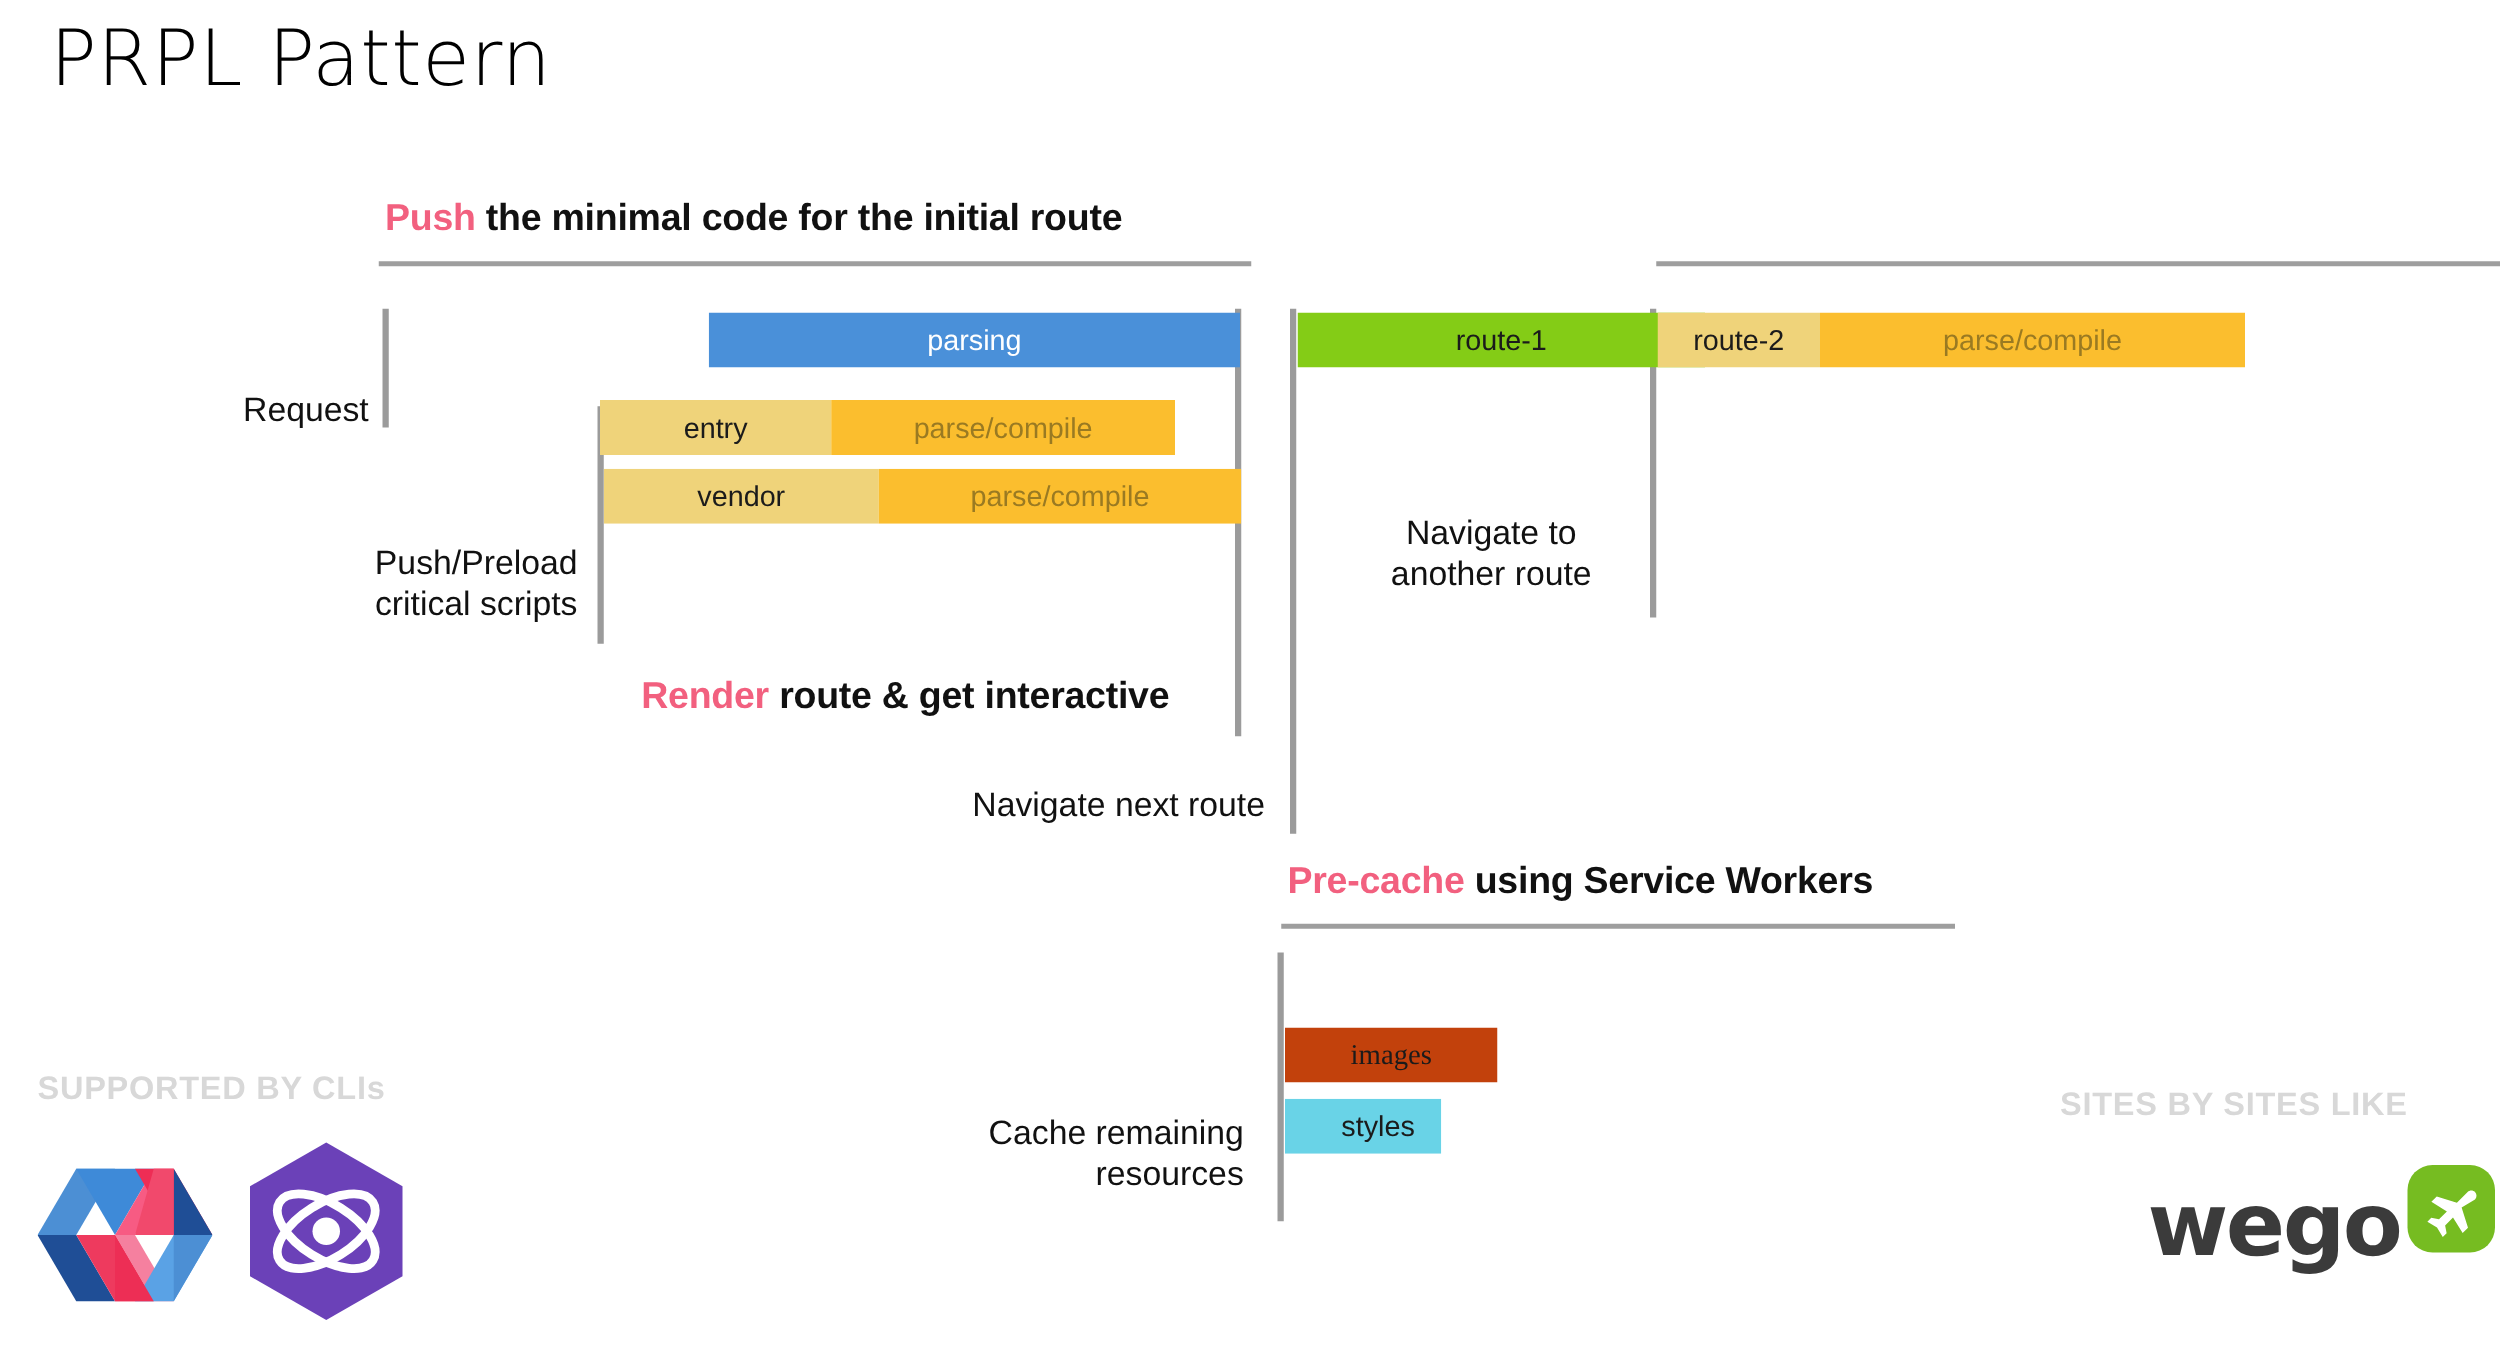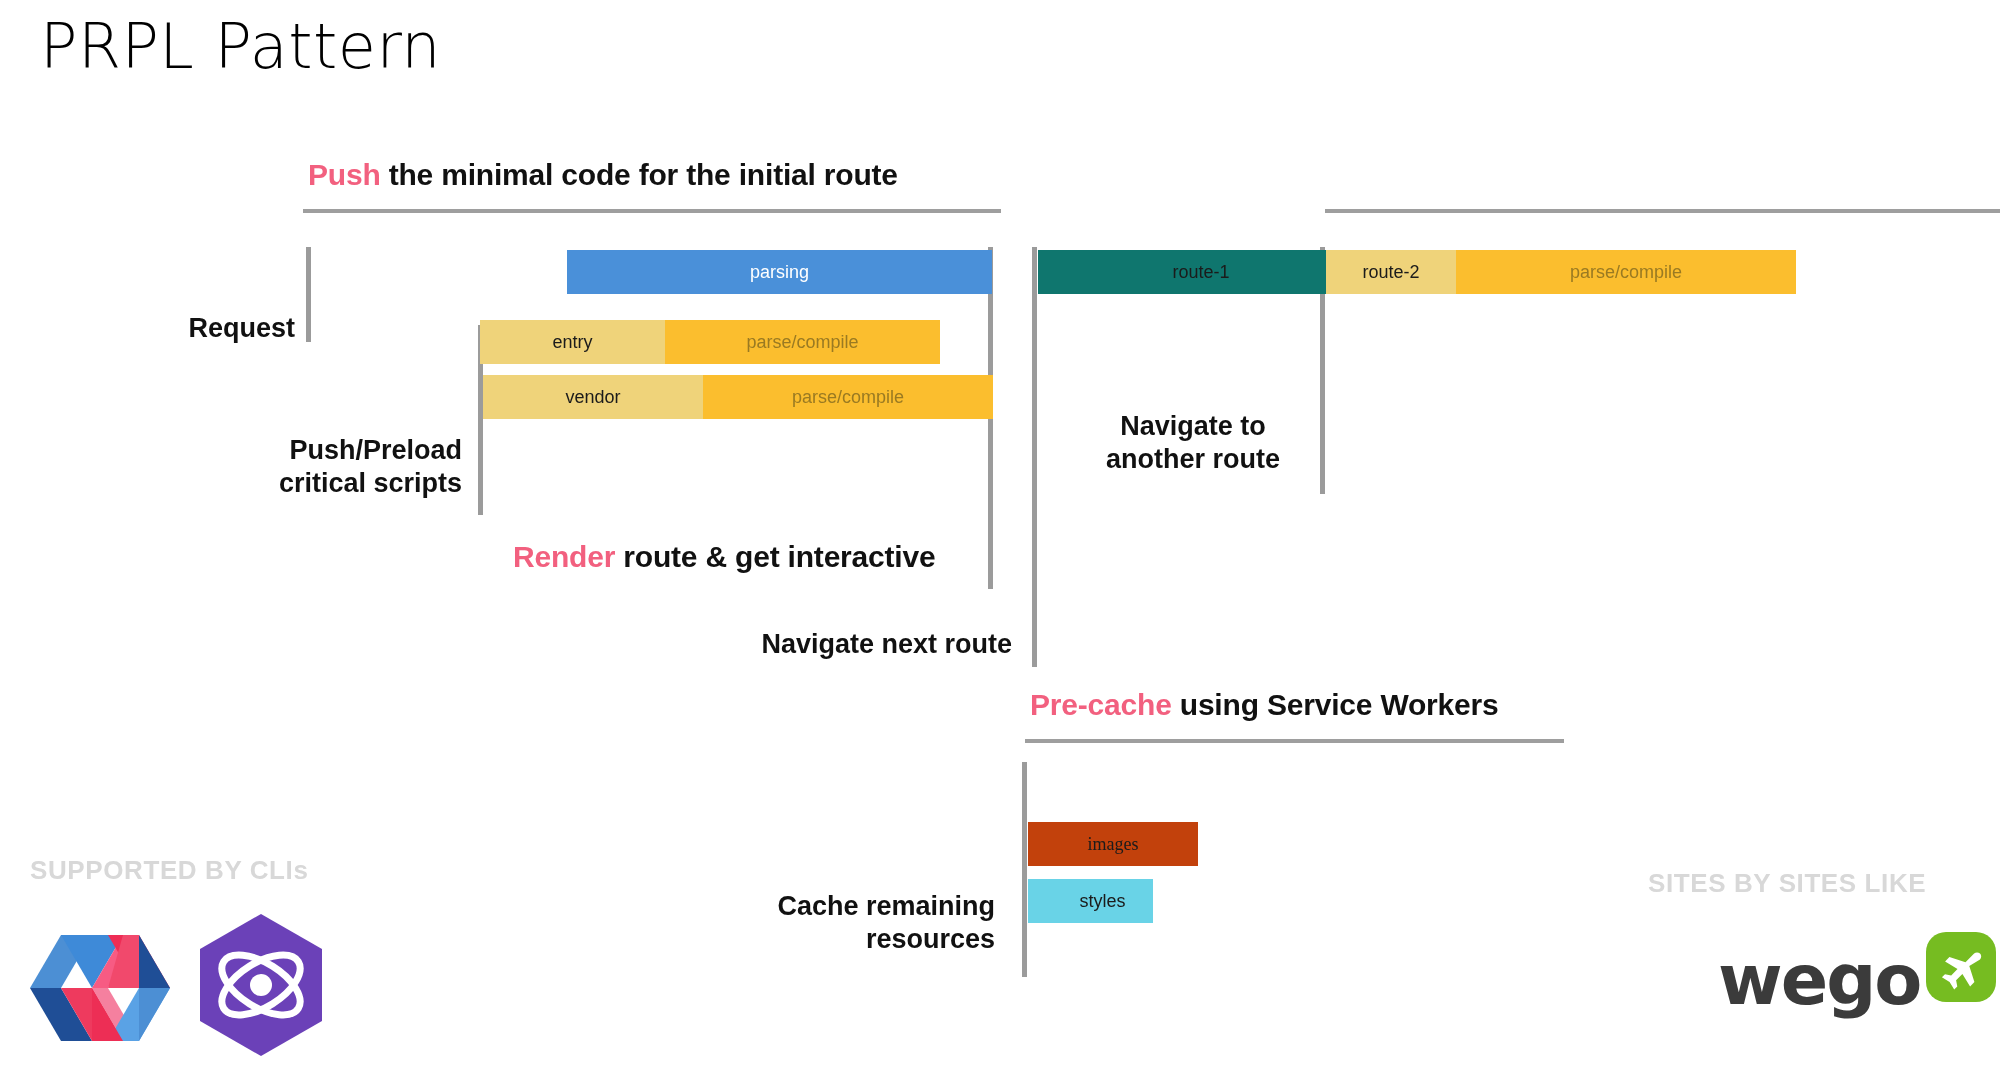--- a/index.html
+++ b/index.html
@@ -60,30 +60,30 @@
     position: absolute;
     display: flex;
     align-items: stretch;
     height: 44px;
     overflow: hidden;
   }
   .seg {
     display: flex;
     align-items: center;
     justify-content: center;
-    font-size: 18px;
+    font-size: 23px;
     white-space: nowrap;
     box-sizing: border-box;
   }
 
   
   .side-label {
     position: absolute;
     font-size: 27px;
-    font-weight: bold;
+    font-weight: normal;
     color: #111111;
     line-height: 1.22;
     white-space: pre-line;
   }
   .side-label.right-align { text-align: right; }
   .side-label.center-align { text-align: center; }
 
   
   .footer-cap {
     position: absolute;
@@ -137,21 +137,21 @@
   <div class="bar" style="left:480px; top:320px;">
     <div class="seg" style="width: 185px; background: rgb(239, 211, 122); color: rgb(27, 27, 27);">entry</div>
     <div class="seg" style="width: 275px; background: rgb(251, 190, 46); color: rgb(154, 122, 34);">parse/compile</div>
   </div>
   <div class="bar" style="left:483px; top:375px;">
     <div class="seg" style="width: 220px; background: rgb(239, 211, 122); color: rgb(27, 27, 27);">vendor</div>
     <div class="seg" style="width: 290px; background: rgb(251, 190, 46); color: rgb(154, 122, 34);">parse/compile</div>
   </div>
 
   <div class="bar" style="left:1038px; top:250px;">
-    <div class="seg" style="width: 326px; background: #0f766e; color: rgb(27, 27, 27);">route-1</div>
+    <div class="seg" style="width: 326px; background: #84cc16; color: rgb(27, 27, 27);">route-1</div>
   </div>
   <div class="bar" style="left:1326px; top:250px;">
     <div class="seg" style="width: 130px; background: rgb(239, 211, 122); color: rgb(27, 27, 27);">route-2</div>
     <div class="seg" style="width: 340px; background: rgb(251, 190, 46); color: rgb(154, 122, 34);">parse/compile</div>
   </div>
 
   <div class="side-label right-align" style="left:80px; top:312px; width:215px;">Request</div>
 
   <div class="side-label right-align" style="left:150px; top:434px; width:312px;">Push/Preload
 critical scripts</div>

